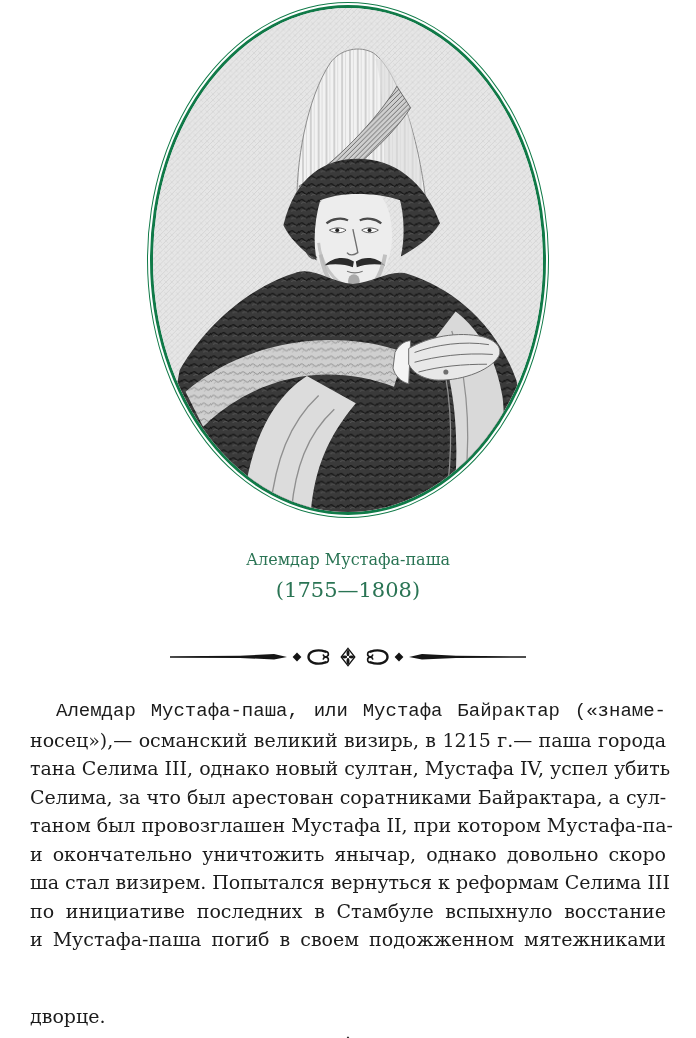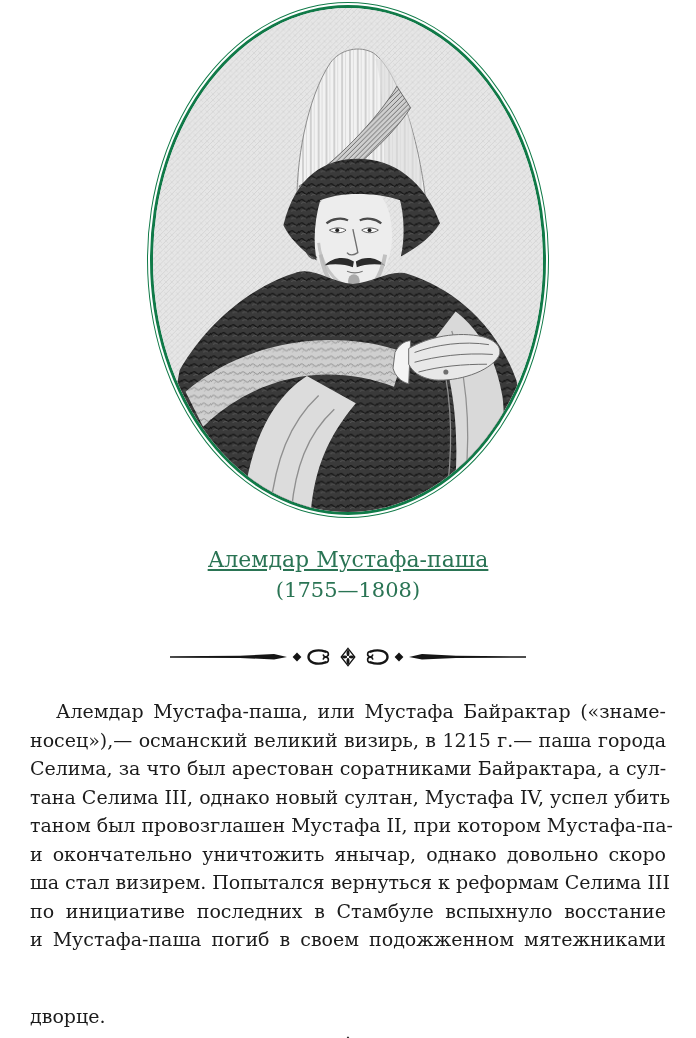--- a/index.html
+++ b/index.html
@@ -30,21 +30,21 @@
     overflow:hidden;
     background:#e6e6e6;
   }
   .portrait-inner svg{display:block;width:100%;height:100%;}
   
   .caption{
     margin-top:26px;
     text-align:center;
     color:var(--caption-green);
   }
-  .caption .cap-name{font-size:22px;line-height:31px;text-decoration:underline;}
+  .caption .cap-name{font-size:16px;line-height:31px;}
   .caption .cap-years{font-size:21px;line-height:30px;}
   
   .divider{
     text-align:center;
     color:var(--ornament-black);
   }
   .divider-top{margin-top:42px;}
   .divider-bottom{margin-top:6px;}
   .orn{width:356px;height:20px;color:var(--ornament-black);}
   
@@ -53,21 +53,21 @@
     padding:0 30px;
     color:var(--text-black);
     font-size:19px;
     line-height:28.5px;
   }
   .tline{
     text-align:justify;
     text-align-last:justify;
     white-space:nowrap;
   }
-  .tline:first-child{text-indent:26px;}
+  .tline:first-child{text-indent:26px;font-family:Liberation Mono, monospace;}
   .tline:last-child{text-align-last:left;margin-top:48px;}
   .hidden-defs{position:absolute;width:0;height:0;overflow:hidden;}
 </style>
 </head>
 <body>
 
 <svg class="hidden-defs" aria-hidden="true">
   <defs>
     <symbol id="orn-symbol" viewBox="0 0 356 20">
 
@@ -196,22 +196,22 @@
 
   <div class="divider divider-top">
     <svg class="orn" viewBox="0 0 356 20">
         <use href="#orn-symbol"></use>
       </svg>
   </div>
 
   <div class="article">
       <div class="tline">Алемдар Мустафа-паша, или Мустафа Байрактар («знаме-</div>
       <div class="tline">носец»),— османский великий визирь, в 1215 г.— паша города</div>
+      <div class="tline">тана Селима III, однако новый султан, Мустафа IV, успел убить</div>
       <div class="tline">Селима, за что был арестован соратниками Байрактара, а сул-</div>
-      <div class="tline">тана Селима III, однако новый султан, Мустафа IV, успел убить</div>
       <div class="tline">таном был провозглашен Мустафа II, при котором Мустафа-па-</div>
       <div class="tline">и окончательно уничтожить янычар, однако довольно скоро</div>
       <div class="tline">ша стал визирем. Попытался вернуться к реформам Селима III</div>
       <div class="tline">по инициативе последних в Стамбуле вспыхнуло восстание</div>
       <div class="tline">и Мустафа-паша погиб в своем подожженном мятежниками</div>
       <div class="tline">дворце.</div>
     </div>
 
   <div class="divider divider-bottom">
     <svg class="orn" viewBox="0 0 356 20">

